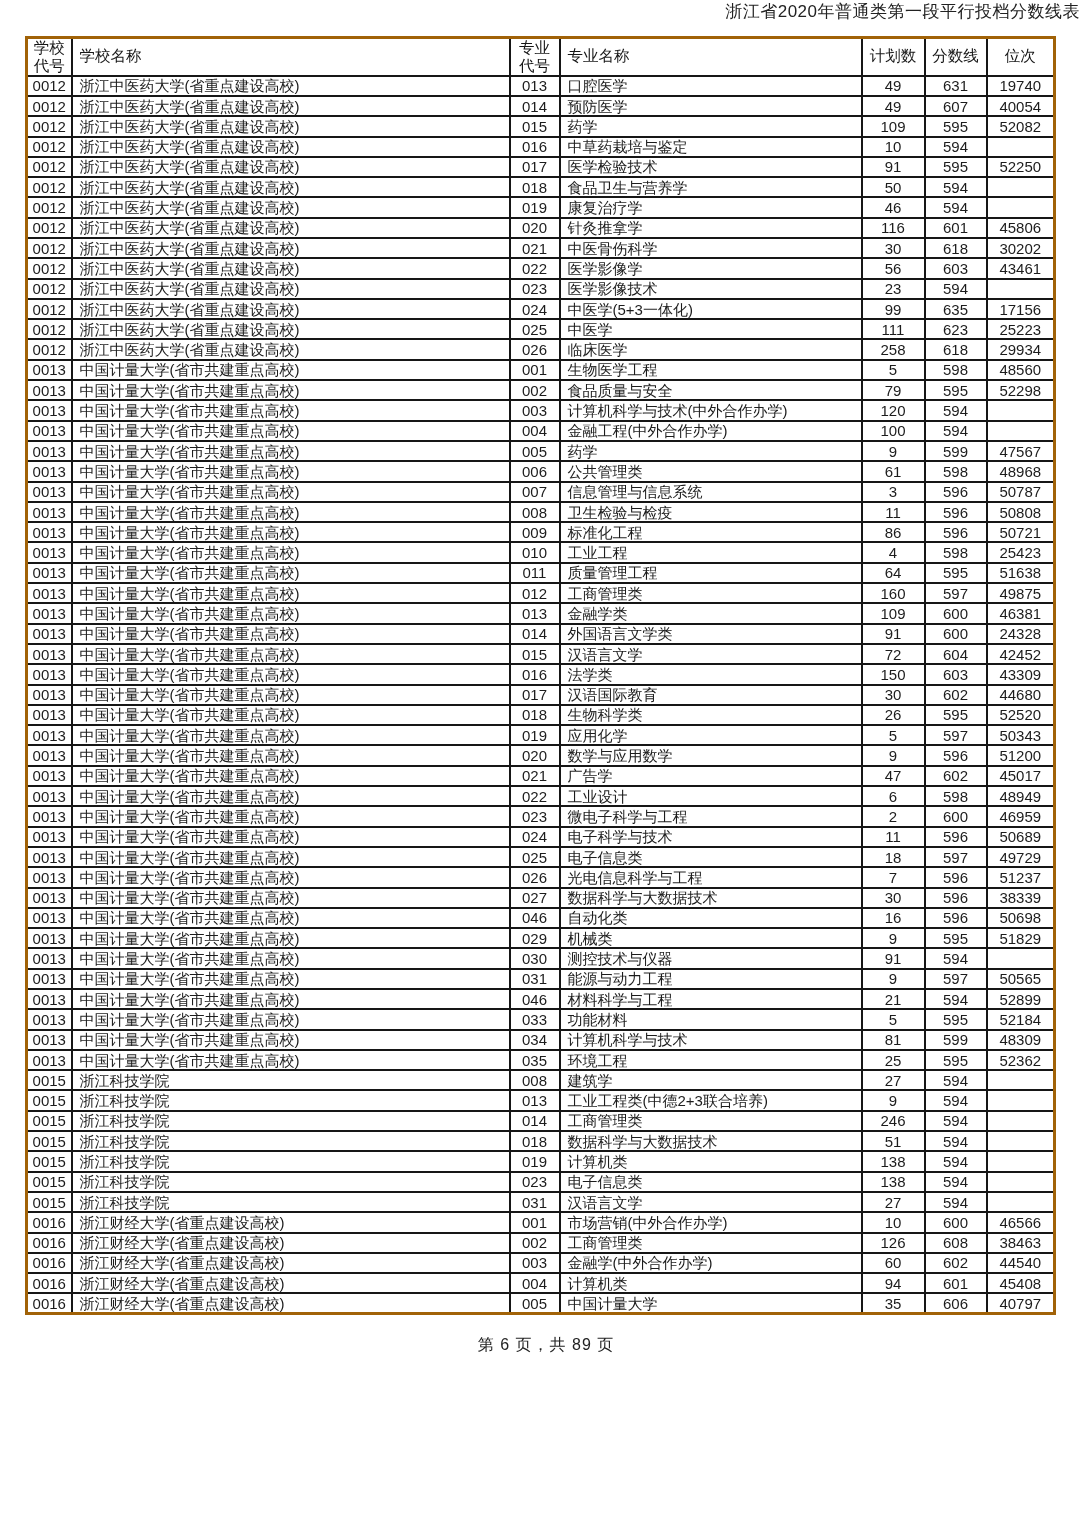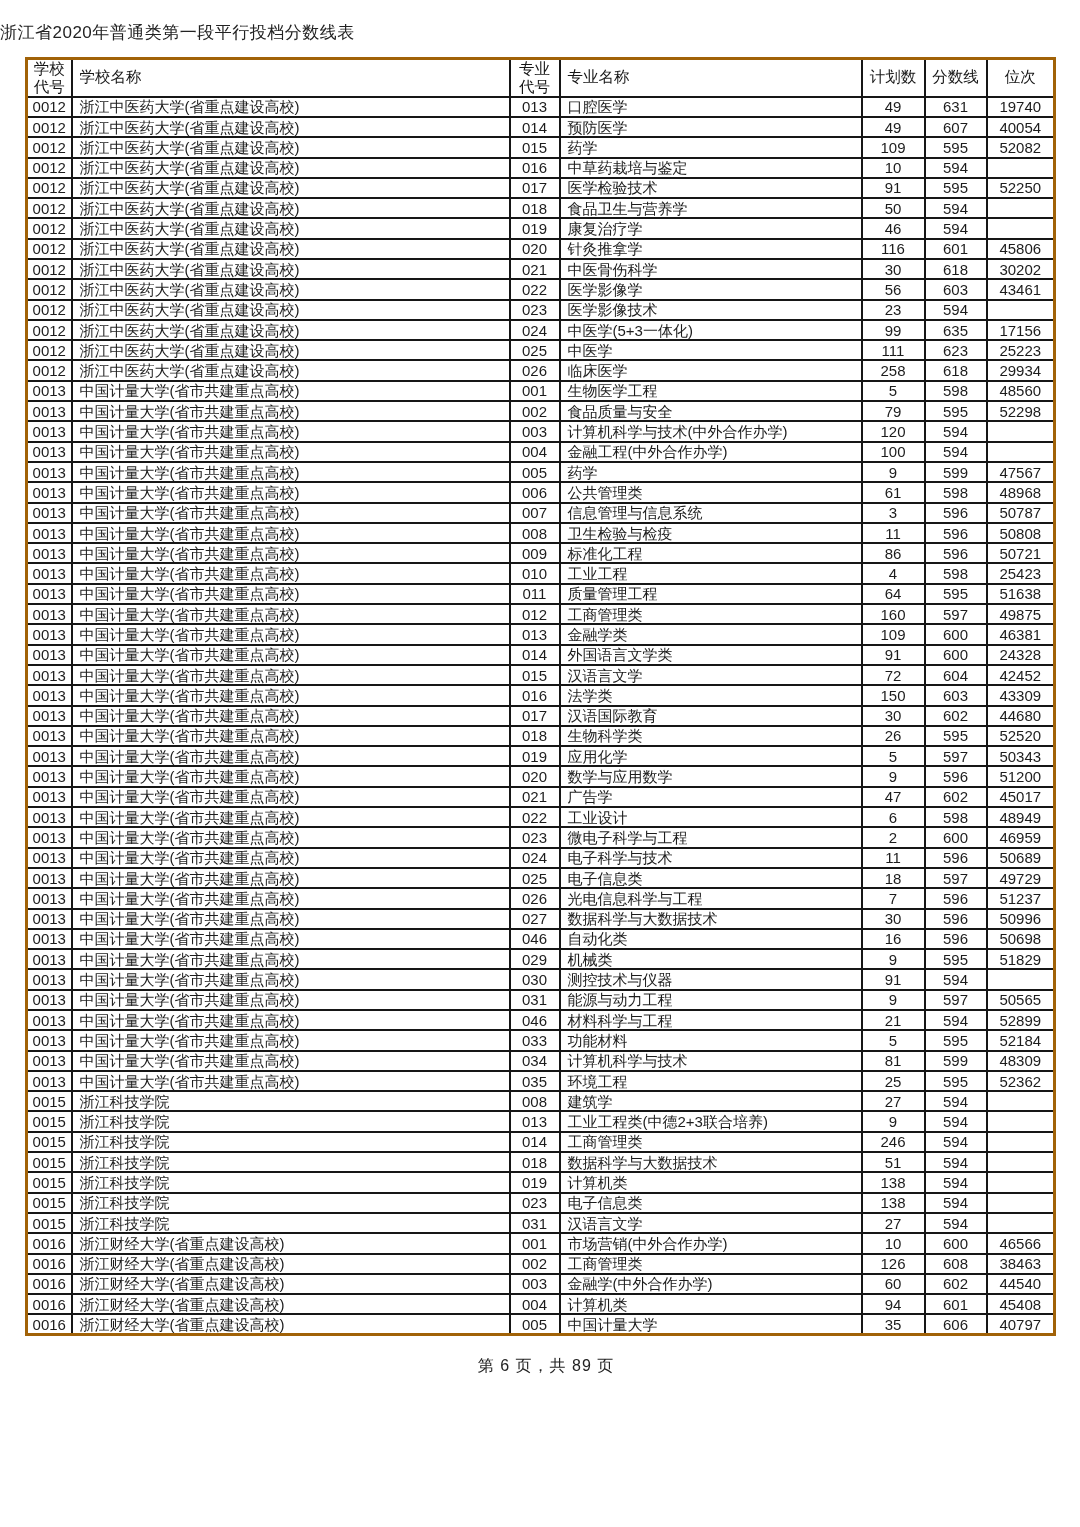--- a/index.html
+++ b/index.html
@@ -4,22 +4,21 @@
 <style>
   * { margin:0; padding:0; box-sizing:border-box; }
   html,body { background:#ffffff; }
   body {
     width:1080px; height:1527px;
     font-family:"Liberation Sans","DejaVu Sans",sans-serif;
     color:#1a1a1a;
     position:relative;
   }
   .title {
-    padding-top:21px;
-    text-align:left;
+    text-align:right;
     font-size:17px;
     letter-spacing:.5px;
     color:#222;
   }
   table.score-table {
     border-collapse:collapse;
     table-layout:fixed;
     width:1028px;
     margin:13px 0 0 25px;
     border:3px solid #a16207;
@@ -443,21 +442,21 @@
     <td class="center">596</td>
     <td class="center">51237</td>
   </tr>
       <tr>
     <td class="center">0013</td>
     <td class="left">中国计量大学(省市共建重点高校)</td>
     <td class="center">027</td>
     <td class="left">数据科学与大数据技术</td>
     <td class="center">30</td>
     <td class="center">596</td>
-    <td class="center">50996</td>
+    <td class="center">38339</td>
   </tr>
       <tr>
     <td class="center">0013</td>
     <td class="left">中国计量大学(省市共建重点高校)</td>
     <td class="center">046</td>
     <td class="left">自动化类</td>
     <td class="center">16</td>
     <td class="center">596</td>
     <td class="center">50698</td>
   </tr>

